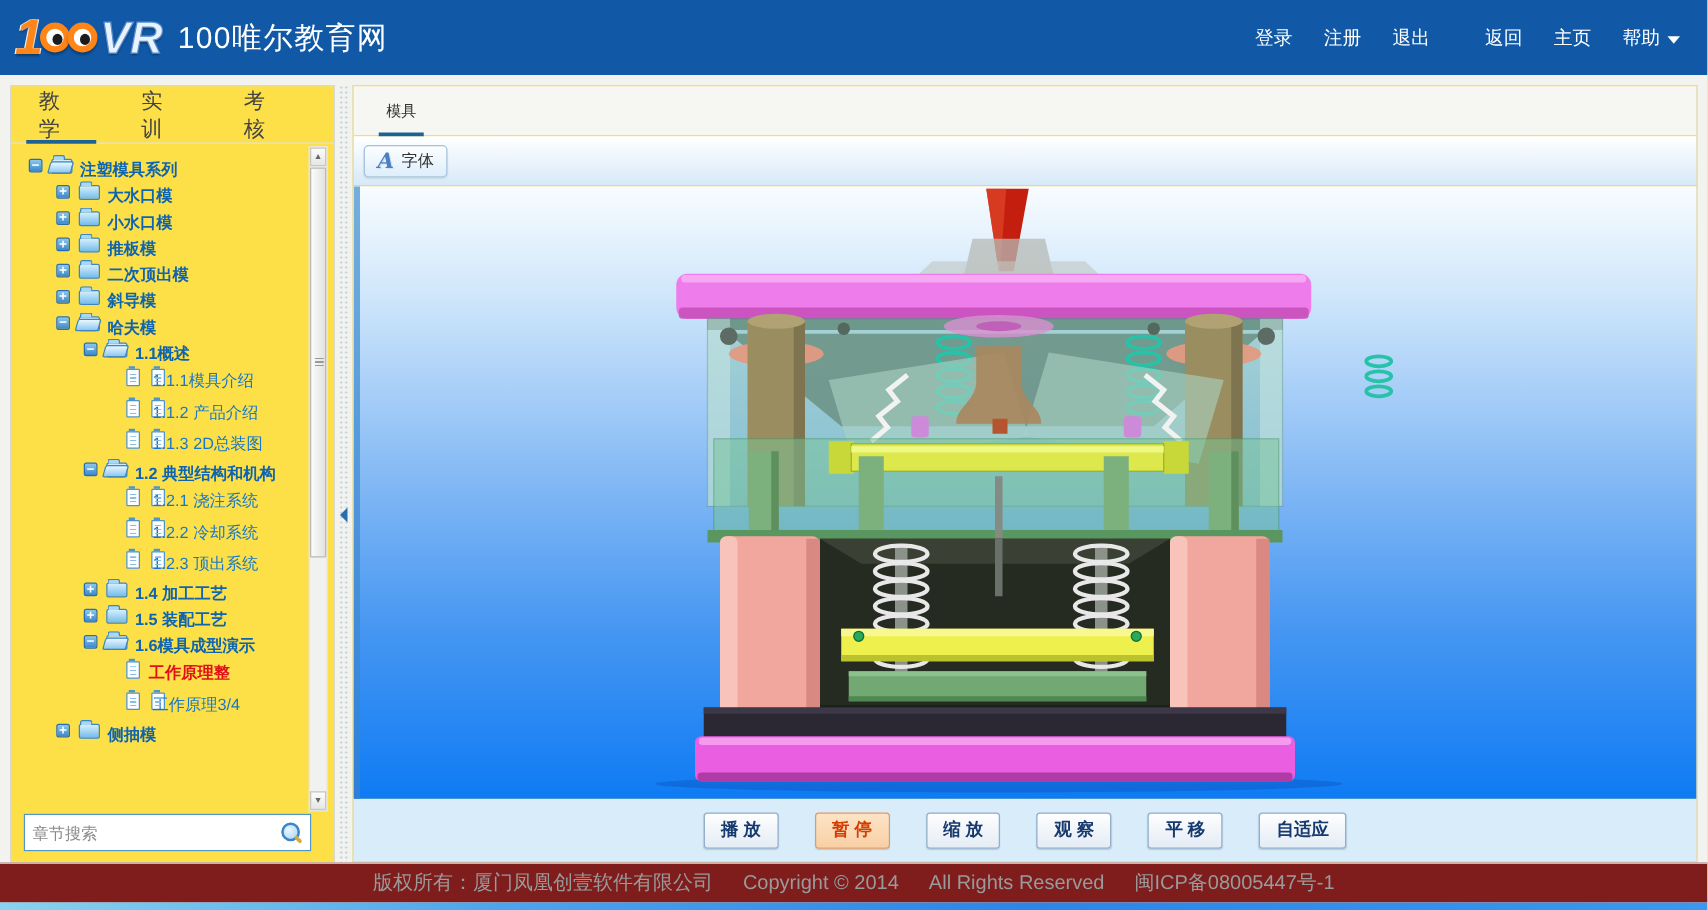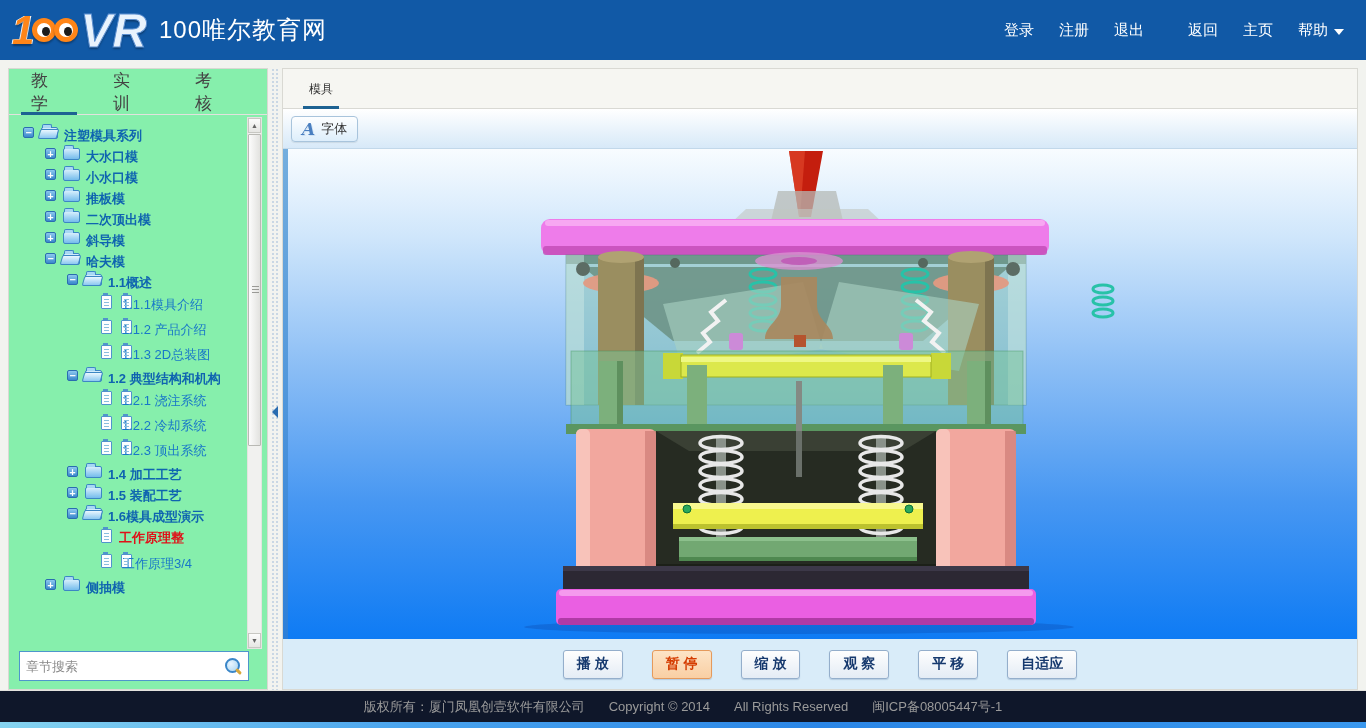--- a/index.html
+++ b/index.html
@@ -6,29 +6,29 @@
   html,body{width:1366px;height:728px;overflow:hidden;font-family:"Liberation Sans","DejaVu Sans",sans-serif}
   body{background:#f2f3ef;position:relative}
 
   
   .hdr{position:absolute;left:0;top:0;width:1366px;height:60px;background:#1159a6;display:flex;align-items:center;color:#fff}
   .logo{display:flex;align-items:center;margin-left:12px}
   .logo-mark{display:flex;align-items:center;font-style:italic;font-weight:bold}
   .logo-1{font-size:40px;color:#ff8518;text-shadow:0 2px 2px rgba(0,0,0,.35), -1px 0 #fff,1px 0 #fff}
   .eye{display:inline-block;width:24px;height:24px;border-radius:50%;background:#fff;border:5px solid #ff8518;position:relative;margin-left:-2px;box-shadow:0 2px 2px rgba(0,0,0,.3)}
   .eye::after{content:"";position:absolute;width:8px;height:9px;background:#1c1c1c;border-radius:50%;left:5px;top:4px}
-  .logo-vr{font-size:48px;color:#e9f3fd;-webkit-text-stroke:1px #5b8fd0;margin-left:2px;text-shadow:0 2px 2px rgba(0,0,0,.35)}
+  .logo-vr{font-size:36px;color:#e9f3fd;-webkit-text-stroke:1px #5b8fd0;margin-left:2px;text-shadow:0 2px 2px rgba(0,0,0,.35)}
   .site-title{font-size:24px;margin-left:12px;letter-spacing:1px}
   .hdr-links{margin-left:auto;margin-right:22px;display:flex;align-items:flex-end;font-size:15px}
   .hlink{color:#fff;margin-left:25px;cursor:pointer;display:flex;align-items:center}
   .hlink.gap{margin-left:44px}
   .chev{width:0;height:0;border-left:5px solid transparent;border-right:5px solid transparent;border-top:6px solid #fff;margin-left:6px;margin-top:3px}
 
   
-  .panel{position:absolute;background:#86efac;border:1px solid #d9d9d3}
+  .panel{position:absolute;background:#fde047;border:1px solid #d9d9d3}
   .sidebar{left:8px;top:68px;width:260px;height:622px}
   .mainp{left:282px;top:68px;width:1076px;height:622px}
 
   
   .s-tabs{height:46px;border-bottom:1px solid #e2e2de;display:flex;align-items:stretch;padding-left:12px}
   .s-tab{position:relative;display:flex;align-items:center;padding:0 10px;margin-right:22px;font-size:17px;color:#444;letter-spacing:5px;cursor:pointer}
   .s-tab.active::after{content:"";position:absolute;left:0;right:4px;bottom:-1px;height:3px;background:#1d6292}
 
   
   .tree{position:absolute;left:0;top:46px;width:240px;height:518px;overflow:hidden;padding:12px 0 0 8px}
@@ -81,21 +81,21 @@
   .viewer{position:relative;height:490px;background:linear-gradient(180deg,#f8fcff 0%,#cfe6fb 18%,#8abdf5 45%,#4797f2 72%,#0e7bf4 100%);cursor:grab;overflow:hidden}
   .viewer-edge{position:absolute;left:0;top:0;width:5px;height:100%;background:linear-gradient(#74aede,#2d7fd8)}
   .viewer svg{position:absolute;left:0;top:0}
 
   
   .ctlbar{height:50px;background:#d9ecf9;display:flex;align-items:center;justify-content:center;gap:29px}
   .ctl{height:29px;padding:0 13px;display:flex;align-items:center;border:1px solid #94aecb;border-radius:3px;background:linear-gradient(#fefefe,#e4ecf5);font-size:14px;font-weight:bold;color:#16396e;cursor:pointer;box-shadow:0 1px 1px rgba(40,80,130,.2)}
   .ctl.on{background:linear-gradient(#fde4c6,#f9cfa4);border-color:#e59a5c;color:#d43c00}
 
   
-  .footer{position:absolute;left:0;top:690px;width:1366px;height:32px;background:#0f172a;border-top:1px solid #e3e3de;display:flex;align-items:center;justify-content:center;font-size:13px;color:#9a9a9a;gap:24px}
+  .footer{position:absolute;left:0;top:690px;width:1366px;height:32px;background:#7f1d1d;border-top:1px solid #e3e3de;display:flex;align-items:center;justify-content:center;font-size:16px;color:#9a9a9a;gap:24px}
   .fstrip{position:absolute;left:0;top:722px;width:1366px;height:6px;background:linear-gradient(90deg,#86d4f0,#4aa4ee 30%,#2b86e6 60%,#3a98ee)}
 </style>
 </head>
 <body>
 
 <div class="hdr">
   <div class="logo">
     <div class="logo-mark">
       <span class="logo-1">1</span>
         <span class="eye"></span>

